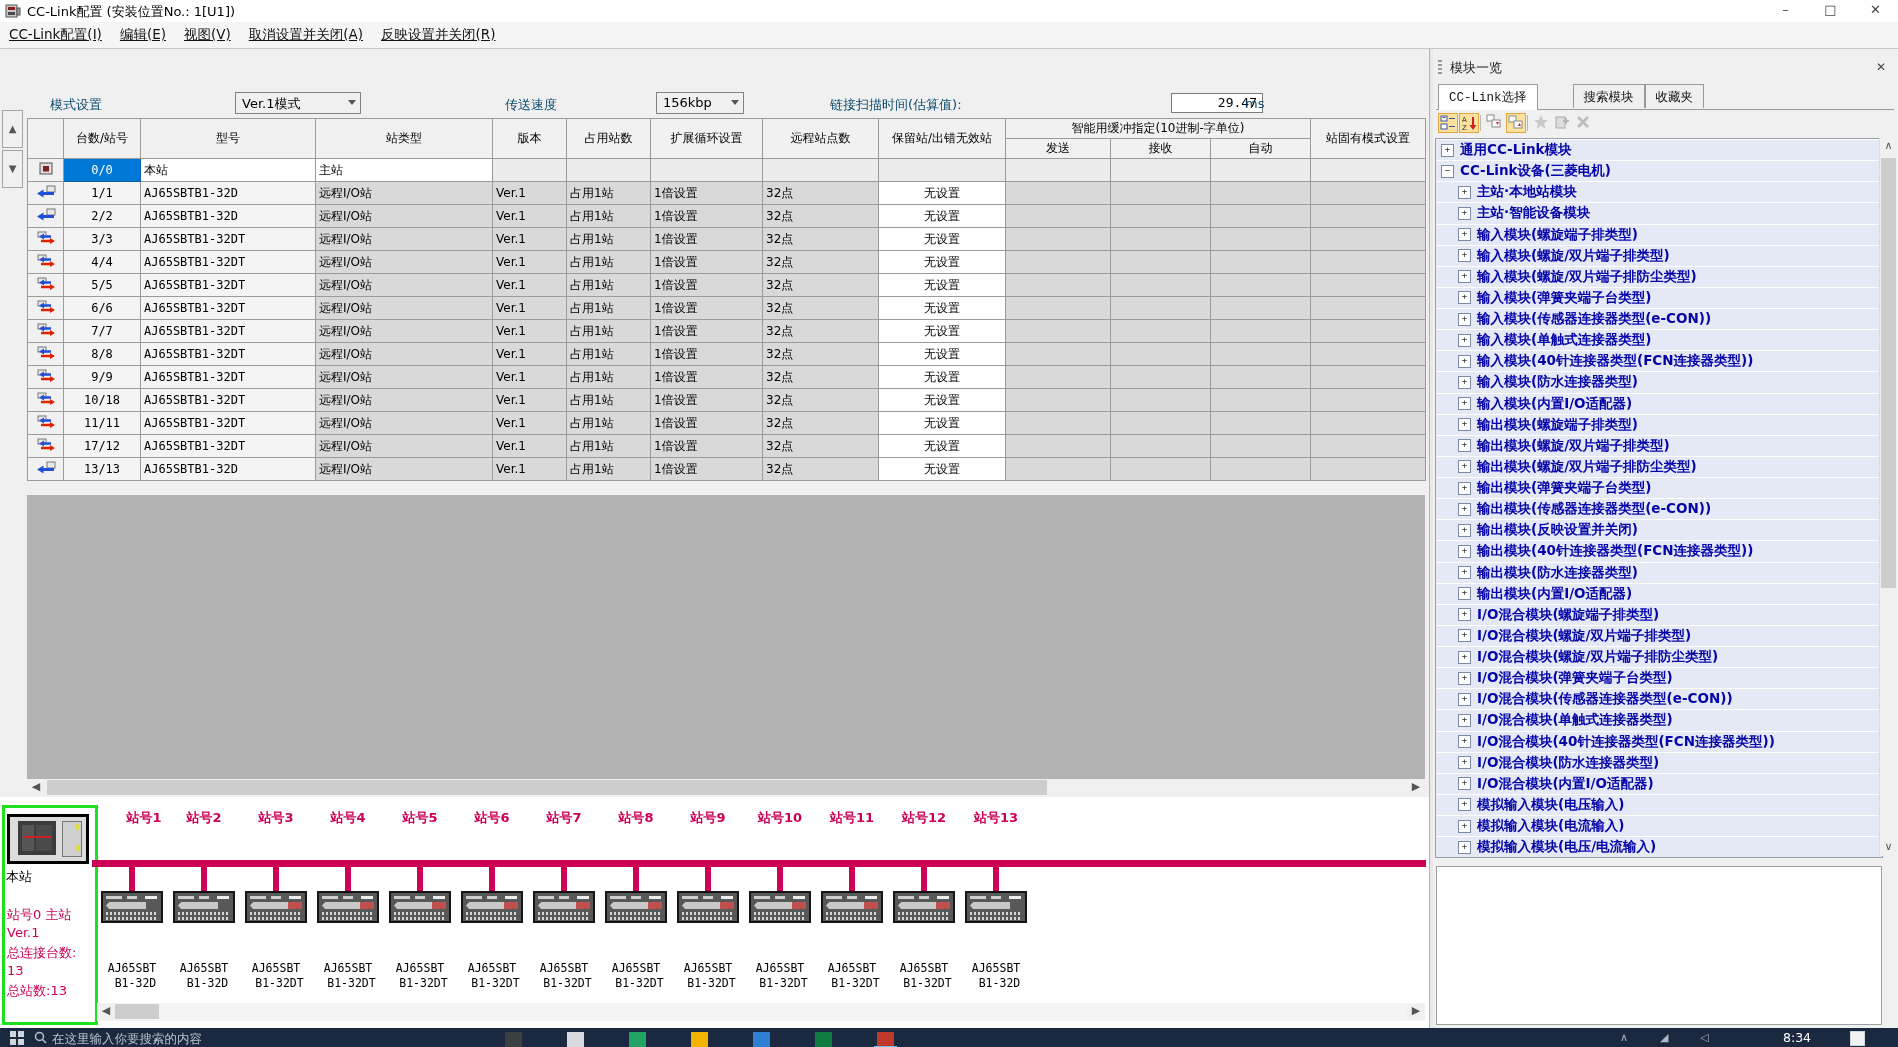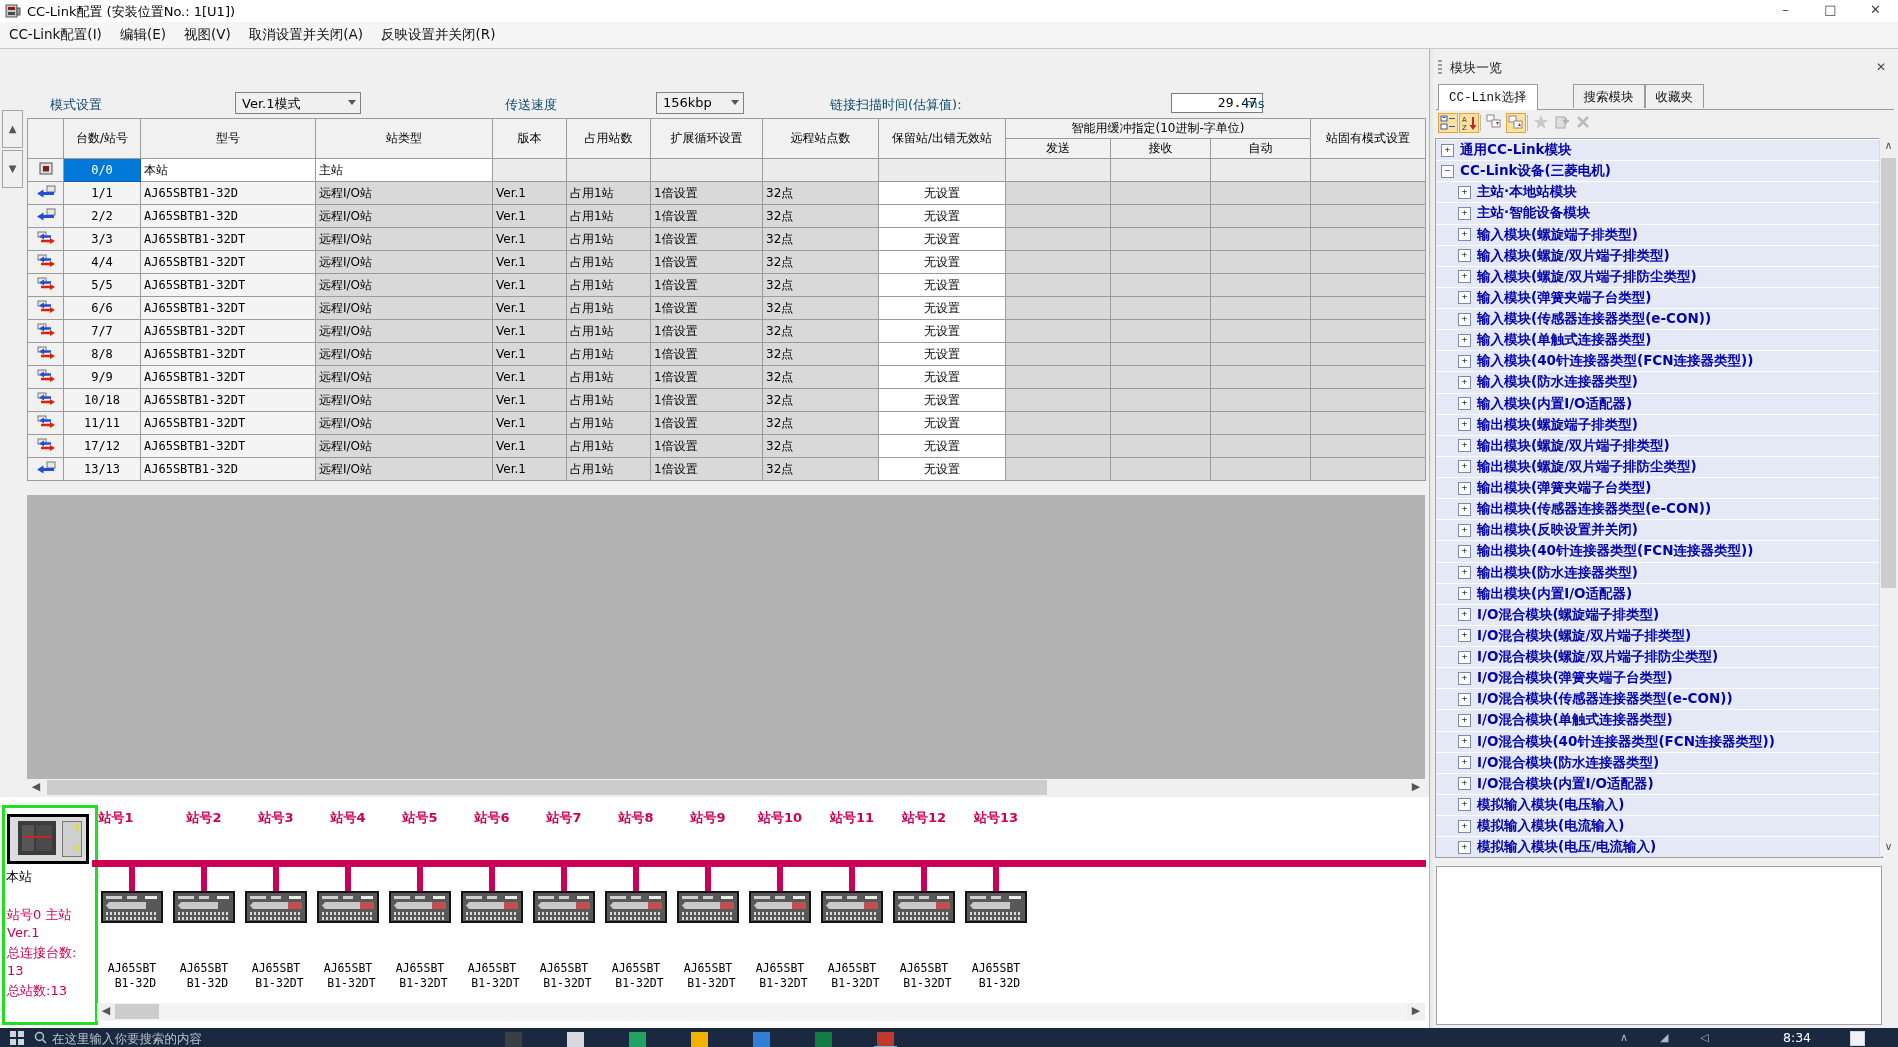--- a/index.html
+++ b/index.html
@@ -9,21 +9,21 @@
   .abs{position:absolute;}
 
   
   #titlebar{left:0;top:0;width:1898px;height:22px;background:#ffffff;border-bottom:1px solid #e3e3e3;}
   #title-icon{left:5px;top:3px;width:16px;height:16px;}
   #title-text{left:27px;top:3px;font-size:13px;color:#000;}
   .wctl{top:0;width:45px;height:22px;text-align:center;line-height:20px;font-size:13px;color:#444;}
 
   
   #menubar{left:0;top:22px;width:1898px;height:26px;background:#f5f5f5;border-bottom:1px solid #c9c9c9;}
-  .menu-item{display:inline-block;padding:4px 9px 0 9px;font-size:13.5px;color:#111;height:22px;}
+  .menu-item{display:inline-block;padding:4px 9px 0 9px;font-size:13.5px;color:#111;height:22px;text-decoration:underline;}
 
   
   .tlabel{font-size:13px;color:#0c4a6e;}
   .combo{background:#f0f0f0;border:1px solid #828282;height:22px;font-size:13px;color:#000;
          padding:2px 22px 0 6px;box-sizing:border-box;}
   .combo .arr{position:absolute;right:4px;top:7px;width:0;height:0;border-left:4px solid transparent;
               border-right:4px solid transparent;border-top:5px solid #555;}
   #scan-value{background:#fff;border:1px solid #7a7a7a;width:92px;height:20px;font-size:13px;
               text-align:right;padding:1px 5px 0 0;box-sizing:border-box;font-family:"DejaVu Sans Mono",monospace;}
 
@@ -469,21 +469,21 @@
     <div id="master-info">
         <div class="redline" style="top: 98px;">站号0   主站</div>
         <div class="redline" style="top: 117px;">Ver.1</div>
         <div class="redline" style="top: 136px;">总连接台数:</div>
         <div class="redline" style="top: 155px;">13</div>
         <div class="redline" style="top: 174px;">总站数:13</div>
       </div>
   </div>
   <div class="abs" id="trunk"></div>
   <div id="stations">
-      <div class="st-label" style="left: 80px;">站号1</div>
+      <div class="st-label" style="left: 108px;">站号1</div>
       <div class="st-drop" style="left: 129px;"></div>
       <div class="st-dev" style="left: 101px;">
         <div class="t1"></div>
         <div class="t2"></div>
         <div class="t3"></div>
         <div class="bar"></div>
         <div class="dots" style="top:19px"></div>
         <div class="dots" style="top:24px"></div>
       </div>
       <div class="st-name" style="left: 96px;">AJ65SBT

